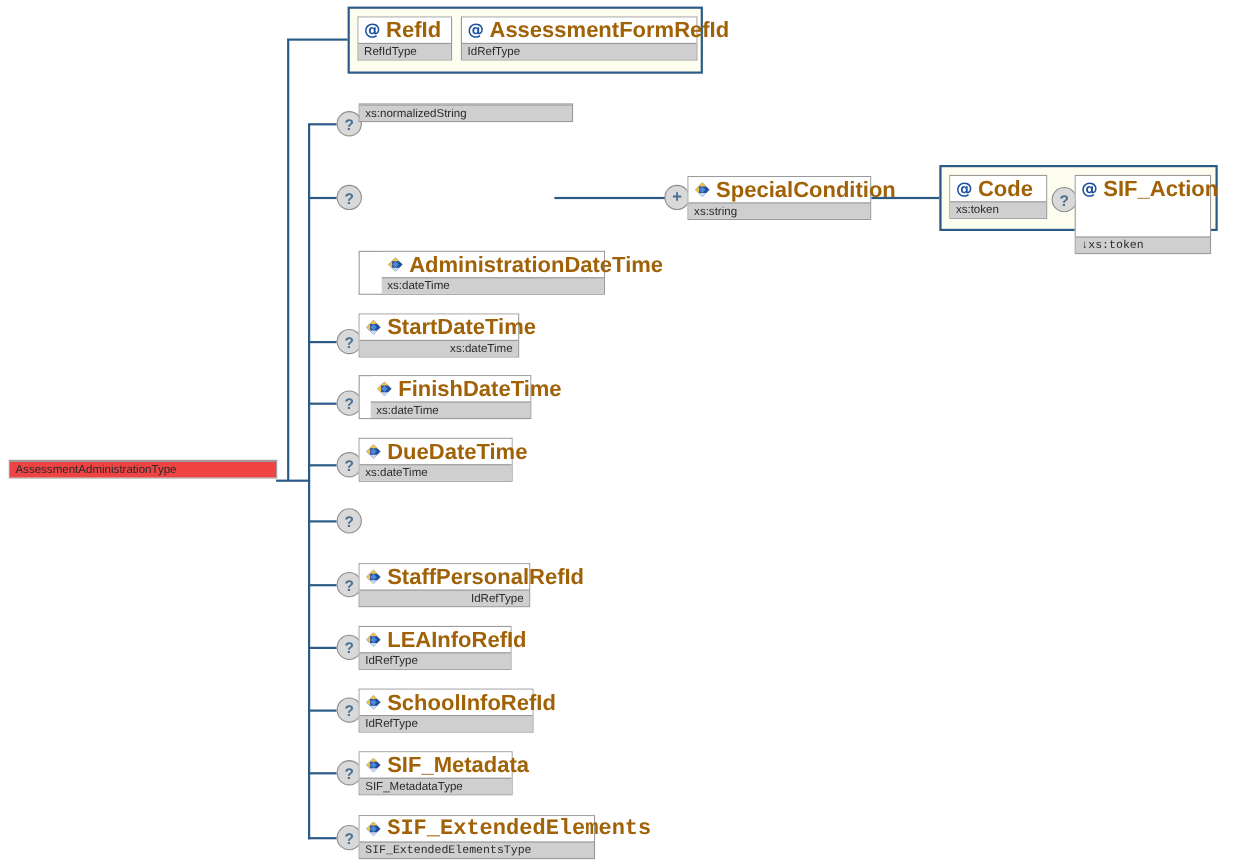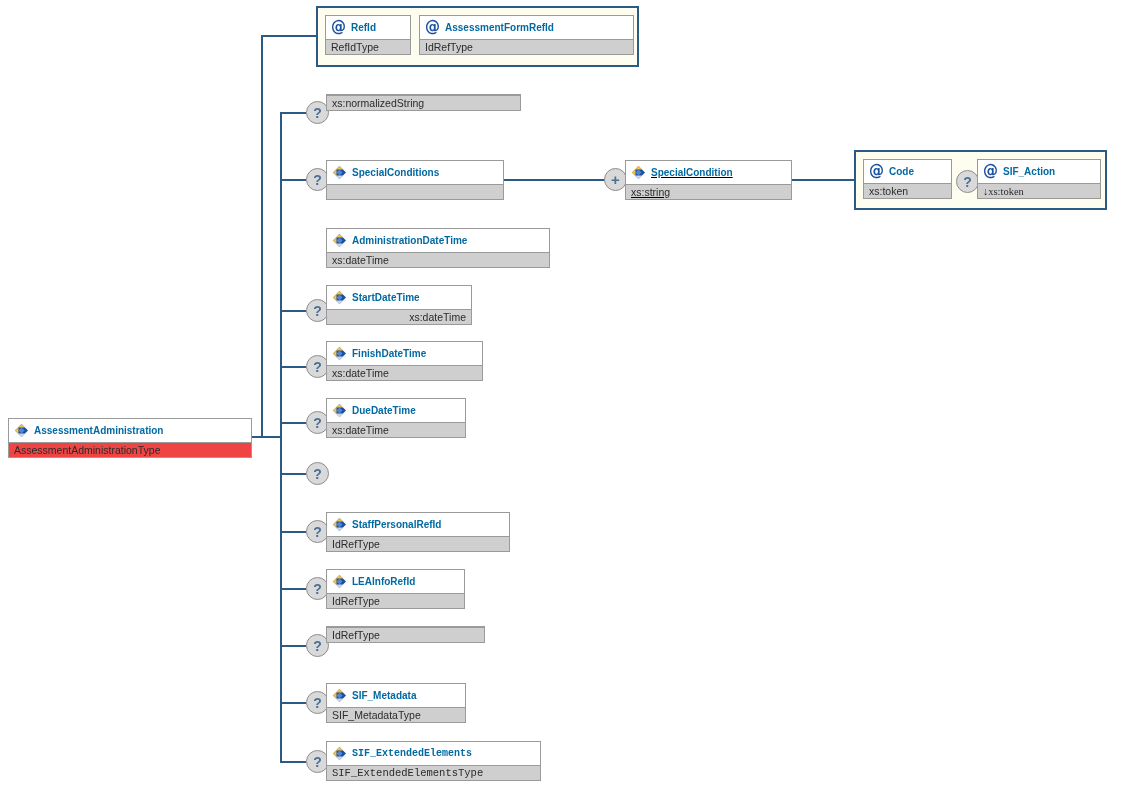--- a/index.html
+++ b/index.html
@@ -24,23 +24,23 @@
   }
   .node .title{
     display:flex;align-items:center;
     padding:2px 7px 2px 5px;
     background:#ffffff;
     white-space:nowrap;
     height:23px;
     box-sizing:border-box;
   }
   .node .title .name{
-    font-size:10px;
+    font-size:20px;
     font-weight:bold;
-    color:#0369a1;
+    color:#a16207;
     letter-spacing:0px;
     line-height:14px;
   }
   .node .type{
     background:#cfcfcf;
     border-top:1px solid #9a9a9a;
     font-size:10.5px;
     color:#2b2b2b;
     padding:1px 5px 2px 5px;
     white-space:nowrap;
@@ -77,21 +77,21 @@
     box-sizing:border-box;line-height:14px;
   }
 
   
   .attrgroup{
     position:absolute;
     background:#fdfdf0;
     border:2px solid #2c5a86;
     box-sizing:border-box;
   }
-  .arrow-prefix{font-family:Liberation Serif, serif;}
+  .arrow-prefix{font-family:Liberation Mono, monospace;margin-top:32px;}
 </style>
 </head>
 <body>
 
 <div id="canvas">
 
   <div class="line hline" style="left:251px;top:436px;width:31px;"></div>
 
   <div class="line vline" style="left:261px;top:36px;height:401px;"></div>
   <div class="line hline" style="left:261px;top:35px;width:56px;"></div>
@@ -109,32 +109,20 @@
   <div class="line hline" style="left:280px;top:645px;width:26px;"></div>
   <div class="line hline" style="left:280px;top:702px;width:26px;"></div>
   <div class="line hline" style="left:280px;top:761px;width:26px;"></div>
 
   <div class="line hline" style="left:504px;top:179px;width:101px;"></div>
 
   <div class="line hline" style="left:792px;top:179px;width:63px;"></div>
   <div class="line vline" style="left:854px;top:152px;height:58px;"></div>
 
   <div class="node root" style="left:8px;top:418px;width:244px;">
-    <div class="title">
-      <span class="ico">
-        <svg width="15" height="15" viewBox="0 0 15 15">
-          <polygon points="7.5,1 14,7.5 7.5,14 1,7.5" fill="#1e4f9c"></polygon>
-          <polygon points="7.5,1 11,4.5 4,4.5" fill="#f2c14a"></polygon>
-          <polygon points="1,7.5 4.5,4 4.5,11" fill="#f2c14a"></polygon>
-          <polygon points="7.5,14 4,10.5 11,10.5" fill="#cfd9ee"></polygon>
-          <polygon points="7.5,4.5 10.5,7.5 7.5,10.5 4.5,7.5" fill="#4f86d6"></polygon>
-        </svg>
-      </span>
-      <span class="name">AssessmentAdministration</span>
-    </div>
     <div class="type">AssessmentAdministrationType</div>
   </div>
 
   <div class="attrgroup" style="left:316px;top:6px;width:323px;height:61px;">
     <div class="node" style="left:7px;top:7px;width:86px;">
       <div class="title">
         <span class="at">@</span>
         <span class="name">RefId</span>
       </div>
       <div class="type">RefIdType</div>
@@ -152,40 +140,25 @@
   <div class="qmark" style="left:306px;top:101px;">
       <span>?</span>
     </div>
   <div class="node" style="left:326px;top:94px;width:195px;">
     <div class="type">xs:normalizedString</div>
   </div>
 
   <div class="qmark" style="left:306px;top:168px;">
       <span>?</span>
     </div>
-  <div class="node" style="left:326px;top:160px;width:178px;">
-    <div class="title">
-      <span class="ico">
-        <svg width="15" height="15" viewBox="0 0 15 15">
-            <polygon points="7.5,1 14,7.5 7.5,14 1,7.5" fill="#1e4f9c"></polygon>
-            <polygon points="7.5,1 11,4.5 4,4.5" fill="#f2c14a"></polygon>
-            <polygon points="1,7.5 4.5,4 4.5,11" fill="#f2c14a"></polygon>
-            <polygon points="7.5,14 4,10.5 11,10.5" fill="#cfd9ee"></polygon>
-            <polygon points="7.5,4.5 10.5,7.5 7.5,10.5 4.5,7.5" fill="#4f86d6"></polygon>
-          </svg>
-      </span>
-      <span class="name">SpecialConditions</span>
-    </div>
-    <div class="type">&nbsp;</div>
-  </div>
 
   <div class="plusmark" style="left:604px;top:168px;">
       <span>+</span>
     </div>
-  <div class="node" style="left:625px;top:160px;width:167px;text-decoration:underline;">
+  <div class="node" style="left:625px;top:160px;width:167px;">
     <div class="title">
       <span class="ico">
         <svg width="15" height="15" viewBox="0 0 15 15">
             <polygon points="7.5,1 14,7.5 7.5,14 1,7.5" fill="#1e4f9c"></polygon>
             <polygon points="7.5,1 11,4.5 4,4.5" fill="#f2c14a"></polygon>
             <polygon points="1,7.5 4.5,4 4.5,11" fill="#f2c14a"></polygon>
             <polygon points="7.5,14 4,10.5 11,10.5" fill="#cfd9ee"></polygon>
             <polygon points="7.5,4.5 10.5,7.5 7.5,10.5 4.5,7.5" fill="#4f86d6"></polygon>
           </svg>
       </span>
@@ -207,21 +180,21 @@
       </div>
     <div class="node" style="left:121px;top:7px;width:124px;">
       <div class="title">
         <span class="at">@</span>
         <span class="name">SIF_Action</span>
       </div>
       <div class="type arrow-prefix">↓xs:token</div>
     </div>
   </div>
 
-  <div class="node" style="left:326px;top:228px;width:224px;">
+  <div class="node" style="left:326px;top:228px;width:224px;padding-left:20px;">
     <div class="title">
       <span class="ico">
         <svg width="15" height="15" viewBox="0 0 15 15">
             <polygon points="7.5,1 14,7.5 7.5,14 1,7.5" fill="#1e4f9c"></polygon>
             <polygon points="7.5,1 11,4.5 4,4.5" fill="#f2c14a"></polygon>
             <polygon points="1,7.5 4.5,4 4.5,11" fill="#f2c14a"></polygon>
             <polygon points="7.5,14 4,10.5 11,10.5" fill="#cfd9ee"></polygon>
             <polygon points="7.5,4.5 10.5,7.5 7.5,10.5 4.5,7.5" fill="#4f86d6"></polygon>
           </svg>
       </span>
@@ -245,21 +218,21 @@
           </svg>
       </span>
       <span class="name">StartDateTime</span>
     </div>
     <div class="type">xs:dateTime</div>
   </div>
 
   <div class="qmark" style="left:306px;top:355px;">
       <span>?</span>
     </div>
-  <div class="node" style="left:326px;top:341px;width:157px;">
+  <div class="node" style="left:326px;top:341px;width:157px;padding-left:10px;">
     <div class="title">
       <span class="ico">
         <svg width="15" height="15" viewBox="0 0 15 15">
             <polygon points="7.5,1 14,7.5 7.5,14 1,7.5" fill="#1e4f9c"></polygon>
             <polygon points="7.5,1 11,4.5 4,4.5" fill="#f2c14a"></polygon>
             <polygon points="1,7.5 4.5,4 4.5,11" fill="#f2c14a"></polygon>
             <polygon points="7.5,14 4,10.5 11,10.5" fill="#cfd9ee"></polygon>
             <polygon points="7.5,4.5 10.5,7.5 7.5,10.5 4.5,7.5" fill="#4f86d6"></polygon>
           </svg>
       </span>
@@ -287,21 +260,21 @@
     <div class="type">xs:dateTime</div>
   </div>
 
   <div class="qmark" style="left:306px;top:462px;">
       <span>?</span>
     </div>
 
   <div class="qmark" style="left:306px;top:520px;">
       <span>?</span>
     </div>
-  <div class="node" style="left:326px;top:512px;width:184px;">
+  <div class="node" style="left:326px;top:512px;width:156px;text-align:right;">
     <div class="title">
       <span class="ico">
         <svg width="15" height="15" viewBox="0 0 15 15">
             <polygon points="7.5,1 14,7.5 7.5,14 1,7.5" fill="#1e4f9c"></polygon>
             <polygon points="7.5,1 11,4.5 4,4.5" fill="#f2c14a"></polygon>
             <polygon points="1,7.5 4.5,4 4.5,11" fill="#f2c14a"></polygon>
             <polygon points="7.5,14 4,10.5 11,10.5" fill="#cfd9ee"></polygon>
             <polygon points="7.5,4.5 10.5,7.5 7.5,10.5 4.5,7.5" fill="#4f86d6"></polygon>
           </svg>
       </span>
@@ -326,20 +299,32 @@
       </span>
       <span class="name">LEAInfoRefId</span>
     </div>
     <div class="type">IdRefType</div>
   </div>
 
   <div class="qmark" style="left:306px;top:634px;">
       <span>?</span>
     </div>
   <div class="node" style="left:326px;top:626px;width:159px;">
+    <div class="title">
+      <span class="ico">
+        <svg width="15" height="15" viewBox="0 0 15 15">
+            <polygon points="7.5,1 14,7.5 7.5,14 1,7.5" fill="#1e4f9c"></polygon>
+            <polygon points="7.5,1 11,4.5 4,4.5" fill="#f2c14a"></polygon>
+            <polygon points="1,7.5 4.5,4 4.5,11" fill="#f2c14a"></polygon>
+            <polygon points="7.5,14 4,10.5 11,10.5" fill="#cfd9ee"></polygon>
+            <polygon points="7.5,4.5 10.5,7.5 7.5,10.5 4.5,7.5" fill="#4f86d6"></polygon>
+          </svg>
+      </span>
+      <span class="name">SchoolInfoRefId</span>
+    </div>
     <div class="type">IdRefType</div>
   </div>
 
   <div class="qmark" style="left:306px;top:691px;">
       <span>?</span>
     </div>
   <div class="node" style="left:326px;top:683px;width:140px;">
     <div class="title">
       <span class="ico">
         <svg width="15" height="15" viewBox="0 0 15 15">

